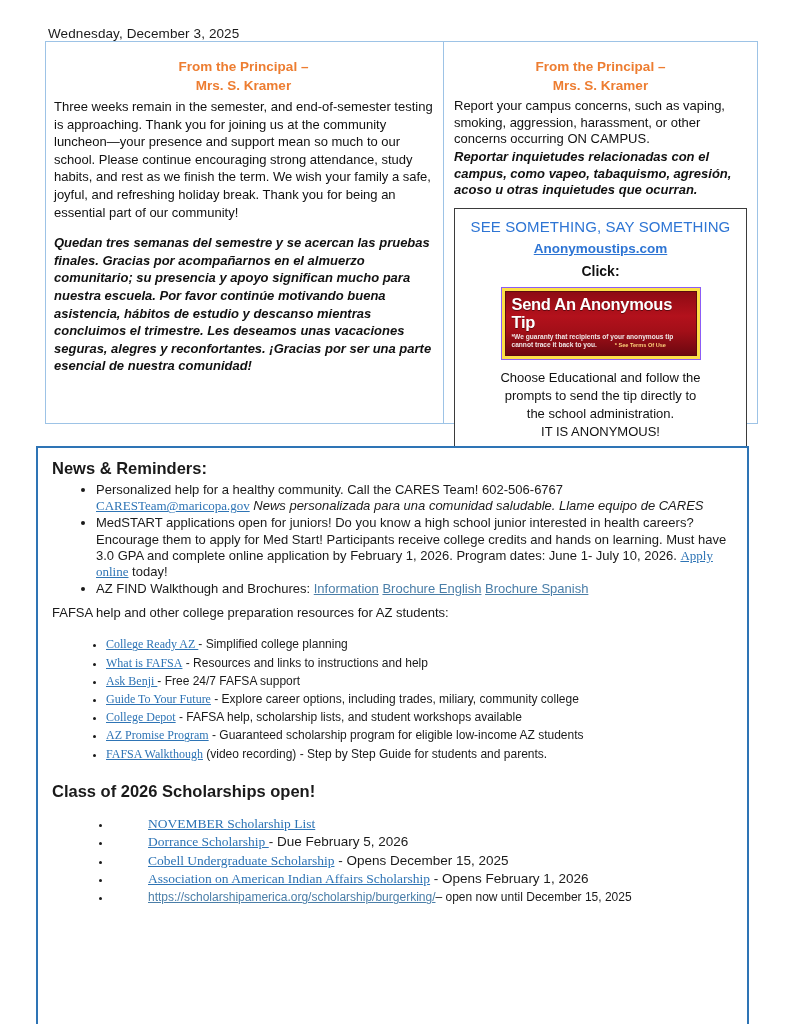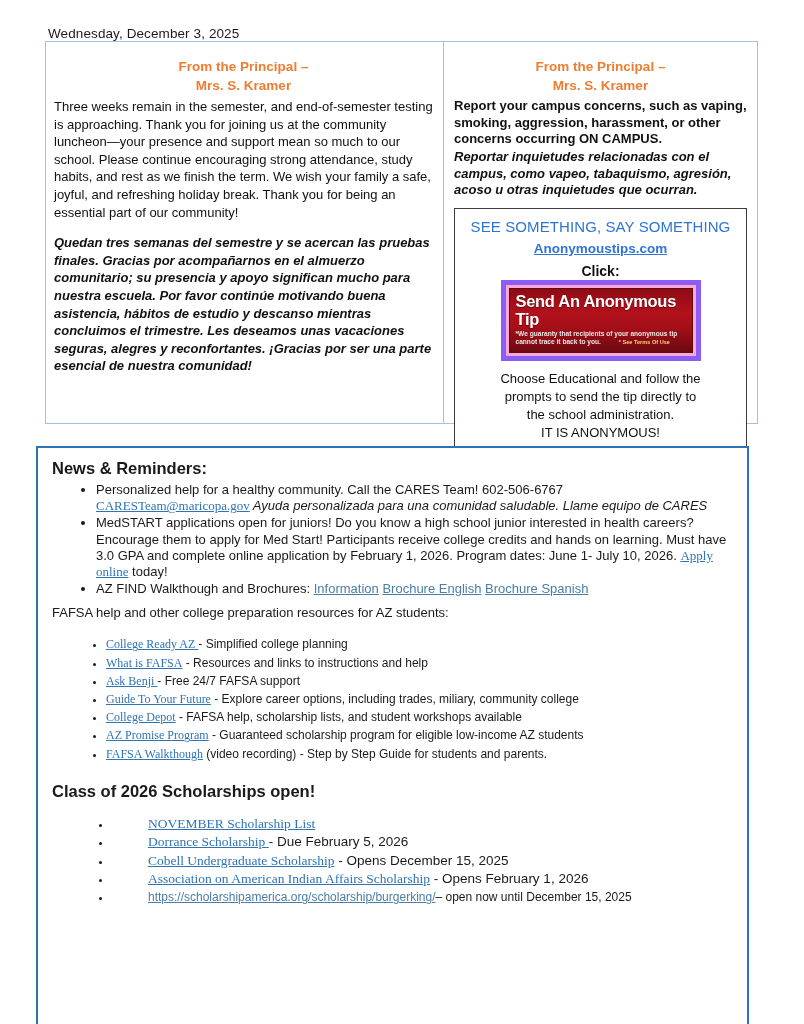--- a/index.html
+++ b/index.html
@@ -64,21 +64,20 @@
     margin-top: 8px;
   }
   .body-text {
     font-size: 13px;
     line-height: 17.6px;
     color: #111111;
     margin-top: 3px;
   }
   .body-text.tight {
     line-height: 16.6px;
-    font-weight: bold;
   }
   .es-text {
     font-size: 13px;
     line-height: 17.6px;
     font-style: italic;
     font-weight: bold;
     color: #111111;
   }
   .gap-para { height: 13px; }
 
@@ -105,25 +104,25 @@
     text-decoration: underline;
     display: inline-block;
   }
   .tip-click {
     margin-top: 6px;
     font-weight: bold;
     font-size: 14px;
     color: #111111;
   }
   .tip-banner-wrap {
-    margin: 1px auto 0 auto;
+    margin: 8px auto 0 auto;
     width: 200px;
     padding: 3px;
-    background: #f9a8d4;
-    border: 5px solid #8b5cf6;
+    background: #fde047;
+    border: 1px solid #8b5cf6;
     box-sizing: border-box;
   }
   .tip-banner {
     background: linear-gradient(to bottom, #8e0b14 0%, #b3111c 38%, #a30f18 62%, #6d0810 100%);
     border: 1px solid #5d0a10;
     box-sizing: border-box;
     padding: 3px 6px 5px 6px;
     text-align: left;
   }
   .tip-banner-main {
@@ -283,21 +282,21 @@
       </div>
     </div>
   </div>
 
   <div class="news-box">
     <div class="news-title">News &amp; Reminders:</div>
 
     <ul class="news-list">
       <li>
         <span>Personalized help for a healthy community. Call the CARES Team!  </span><span>602-506-6767</span><br>
-        <a class="lnk" href="#">CARESTeam@maricopa.gov</a><span class="it"> Ayuda personalizada para una comunidad saludable. Llame equipo de CARES</span>
+        <a class="lnk" href="#">CARESTeam@maricopa.gov</a><span class="it"> News personalizada para una comunidad saludable. Llame equipo de CARES</span>
       </li>
       <li>
         <span>MedSTART applications open for juniors! Do you know a high school junior interested in health careers? Encourage them to apply for Med Start! Participants receive college credits and hands on learning. Must have 3.0 GPA and complete online application by February 1, 2026. Program dates: June 1- July 10, 2026. </span><a class="lnk" href="#">Apply online</a><span> today!</span>
       </li>
       <li>
         <span>AZ FIND Walkthough and Brochures</span><span>:</span>
         <a class="lnk-gray" href="#">Information</a>
         <a class="lnk-gray" href="#">Brochure English</a>
         <a class="lnk-gray" href="#">Brochure Spanish</a>
       </li>

